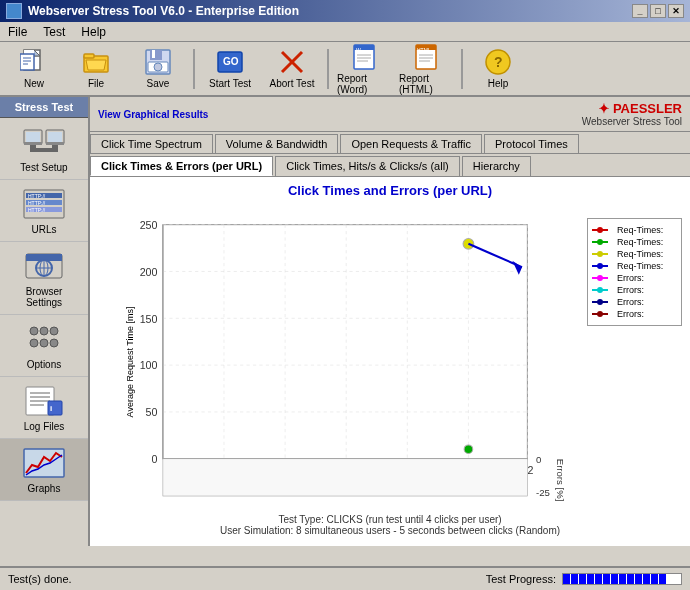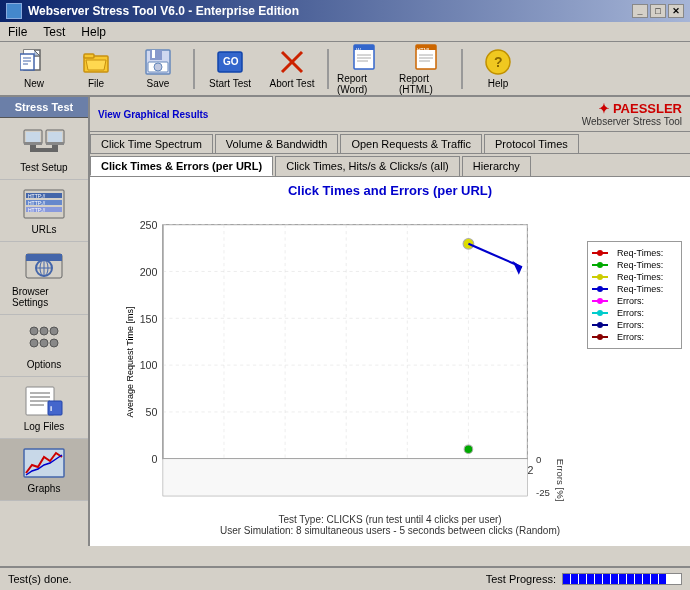--- a/index.html
+++ b/index.html
@@ -64,21 +64,21 @@
       border-right: 2px solid #888;
       display: flex; flex-direction: column;
     }
     #sidebar-header {
       background: #6b7fa8; color: white; text-align: center;
       padding: 4px 2px; font-size: 11px; font-weight: bold; border-bottom: 1px solid #555;
     }
     .sidebar-item {
       display: flex; flex-direction: column; align-items: center;
       padding: 6px 12px; cursor: pointer; border-bottom: 1px solid #bbb;
-      font-size: 10px; text-align: left; gap: 2px;
+      font-size: 10px; text-align: center; gap: 2px;
     }
     .sidebar-item.active { background: #b0adA5; }
     .sidebar-icon { width: 44px; height: 36px; display: flex; align-items: center; justify-content: center; }
     
     
     #content { flex: 1; background: white; overflow: hidden; }
     
     
     #content-header {
       background: #d4d0c8; padding: 4px 8px;
@@ -427,21 +427,21 @@
             <rect x="40" y="230" width="340" height="35" fill="#f8f8f8" stroke="#999" stroke-width="0.5"></rect>
 
             <text x="388" y="234" font-size="9" fill="#333">0</text>
             <text x="388" y="265" font-size="9" fill="#333">-25</text>
 
             <text x="408" y="230" font-size="9" fill="#333" transform="rotate(90 408 230)">Errors [%]</text>
 
           </svg>
         </div>
 
-        <div style="width:95px; border:1px solid #999; padding:4px; font-size:9px; background:white; height:fit-content; margin-top:27px;">
+        <div style="width:95px; border:1px solid #999; padding:4px; font-size:9px; background:white; height:fit-content; margin-top:4px;">
           <div class="legend-row">
             <svg width="22" height="10">
                 <line x1="0" y1="5" x2="16" y2="5" stroke="#cc0000" stroke-width="2"></line>
                 <circle cx="8" cy="5" r="3" fill="#cc0000"></circle>
               </svg>
             <span>Req-Times:</span>
           </div>
           <div class="legend-row">
             <svg width="22" height="10">
                 <line x1="0" y1="5" x2="16" y2="5" stroke="#00aa00" stroke-width="2"></line>

